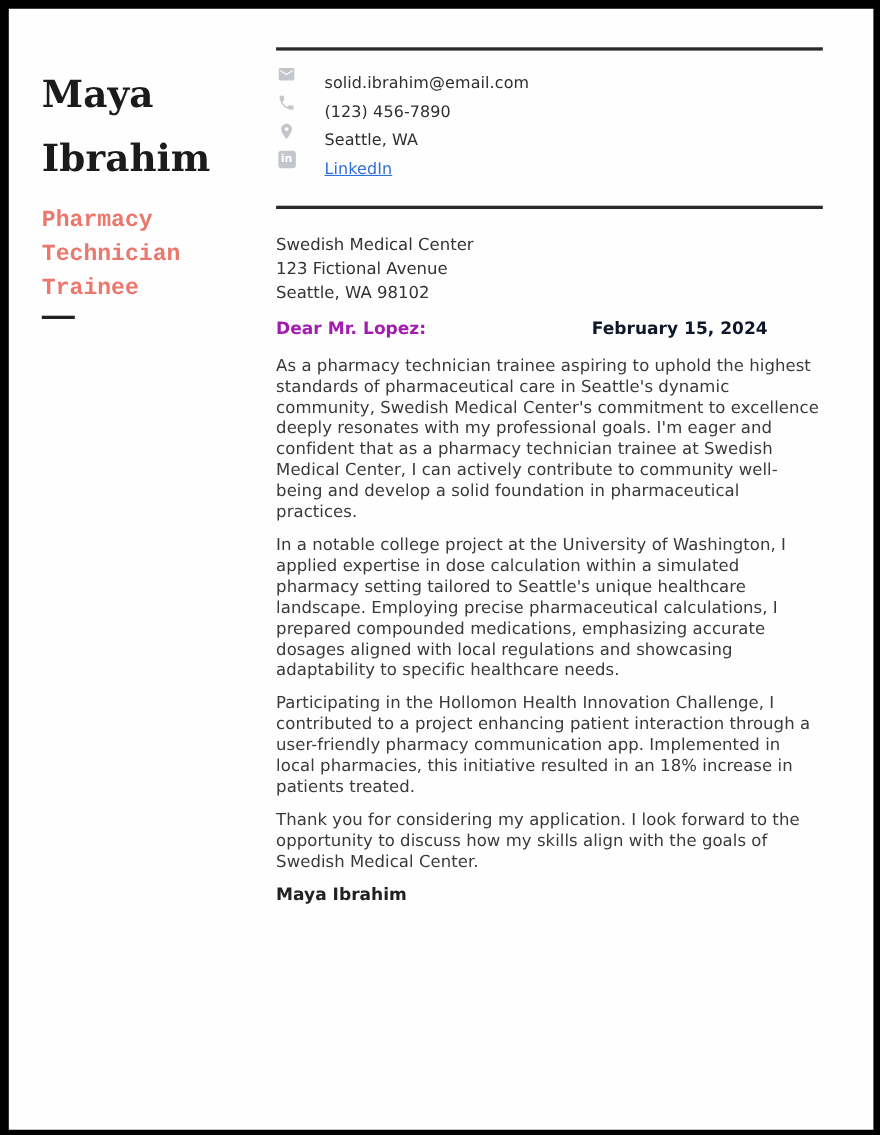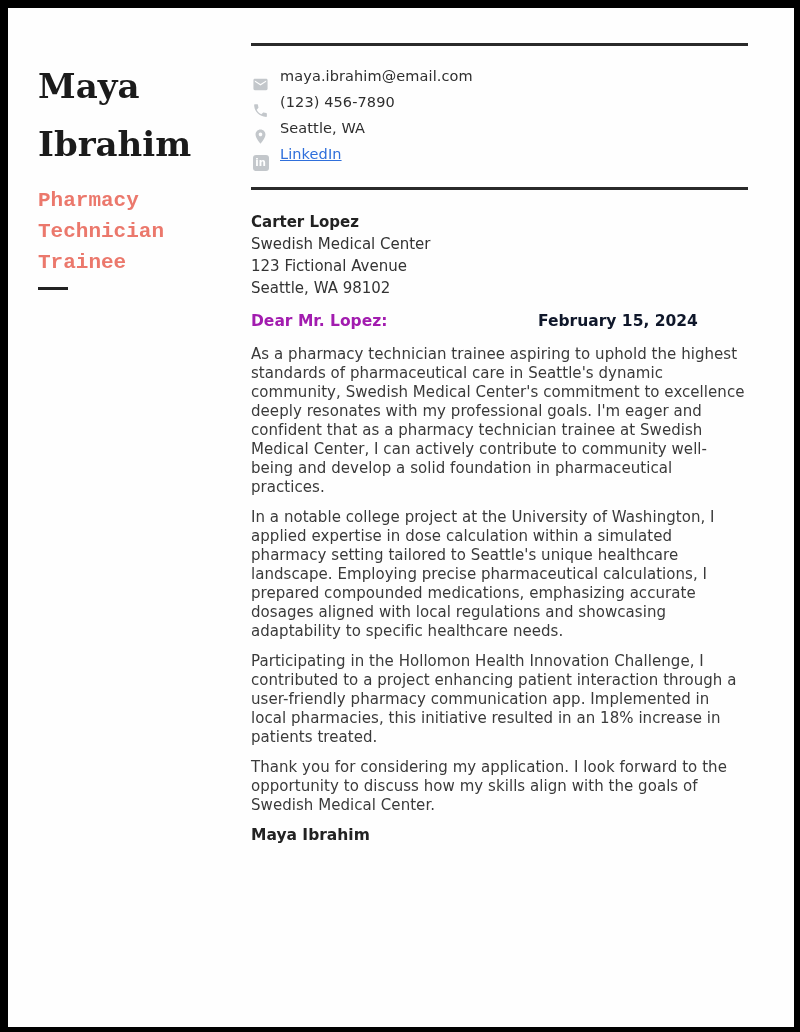--- a/index.html
+++ b/index.html
@@ -68,25 +68,25 @@
   }
   .contact { padding: 17px 0 20px 1px; }
   .contact-row {
     display: flex;
     align-items: center;
     height: 26px;
   }
   .contact-icon {
     width: 17px;
     height: 34px;
-    margin-right: 11px;
+    margin-right: 26px;
     flex: 0 0 auto;
     color: #c3c7cb;
     display: flex;
-    align-items: flex-end;
+    align-items: flex-start;
     justify-content: center;
   }
   .contact-icon svg { width: 17px; height: 17px; fill: currentColor; display: block; }
   .li-badge {
     width: 16px; height: 16px;
     background: #c3c7cb;
     border-radius: 3px;
     color: #fff;
     font-size: 10px;
     font-weight: 700;
@@ -154,21 +154,21 @@
 
     <div class="rule"></div>
 
     <div class="contact">
       <div class="contact-row">
         <span class="contact-icon">
           <svg viewBox="0 0 24 24">
               <path d="M20 4H4c-1.1 0-2 .9-2 2v12c0 1.1.9 2 2 2h16c1.1 0 2-.9 2-2V6c0-1.1-.9-2-2-2zm0 4.24-8 5-8-5V6.4l8 5 8-5v1.84z"></path>
             </svg>
         </span>
-        <span class="contact-text">maya.ibrahim@email.com</span>
+        <span class="contact-text">solid.ibrahim@email.com</span>
       </div>
       <div class="contact-row">
         <span class="contact-icon">
           <svg viewBox="0 0 24 24">
               <path d="M6.62 10.79c1.44 2.83 3.76 5.14 6.59 6.59l2.2-2.2c.27-.27.67-.36 1.02-.24 1.12.37 2.33.57 3.57.57.55 0 1 .45 1 1V20c0 .55-.45 1-1 1-9.39 0-17-7.61-17-17 0-.55.45-1 1-1h3.5c.55 0 1 .45 1 1 0 1.25.2 2.45.57 3.57.11.35.03.74-.25 1.02l-2.2 2.2z"></path>
             </svg>
         </span>
         <span class="contact-text">(123) 456-7890</span>
       </div>
       <div class="contact-row">
@@ -184,21 +184,20 @@
         <span class="contact-icon">
           <span class="li-badge">in</span>
         </span>
         <a class="contact-text link" style="color:#2F6FDB;">LinkedIn</a>
       </div>
     </div>
 
     <div class="rule"></div>
 
     <div class="recipient">
-      <div class="recipient-name">Carter Lopez</div>
       <div>Swedish Medical Center</div>
       <div>123 Fictional Avenue</div>
       <div>Seattle, WA 98102</div>
     </div>
 
     <div class="salutation-row">
       <span class="salutation">Dear Mr. Lopez:</span>
       <span class="letter-date">February 15, 2024</span>
     </div>
 

